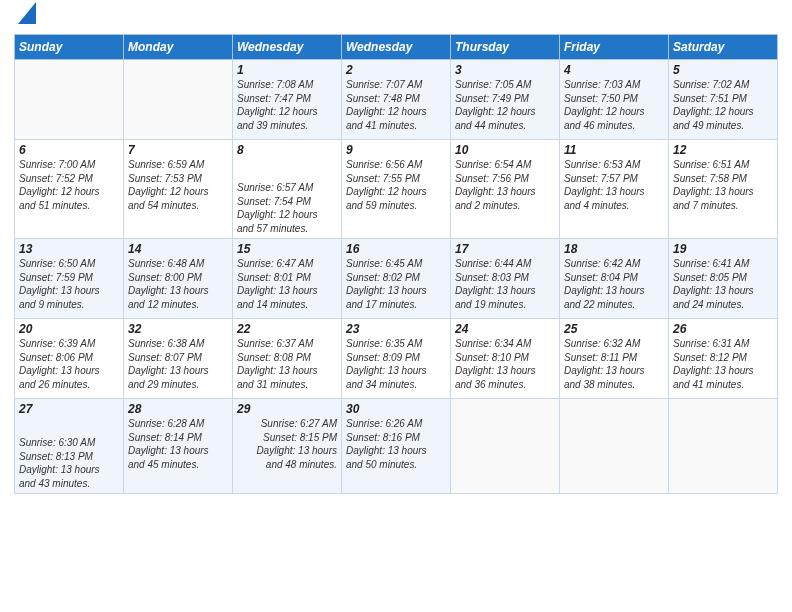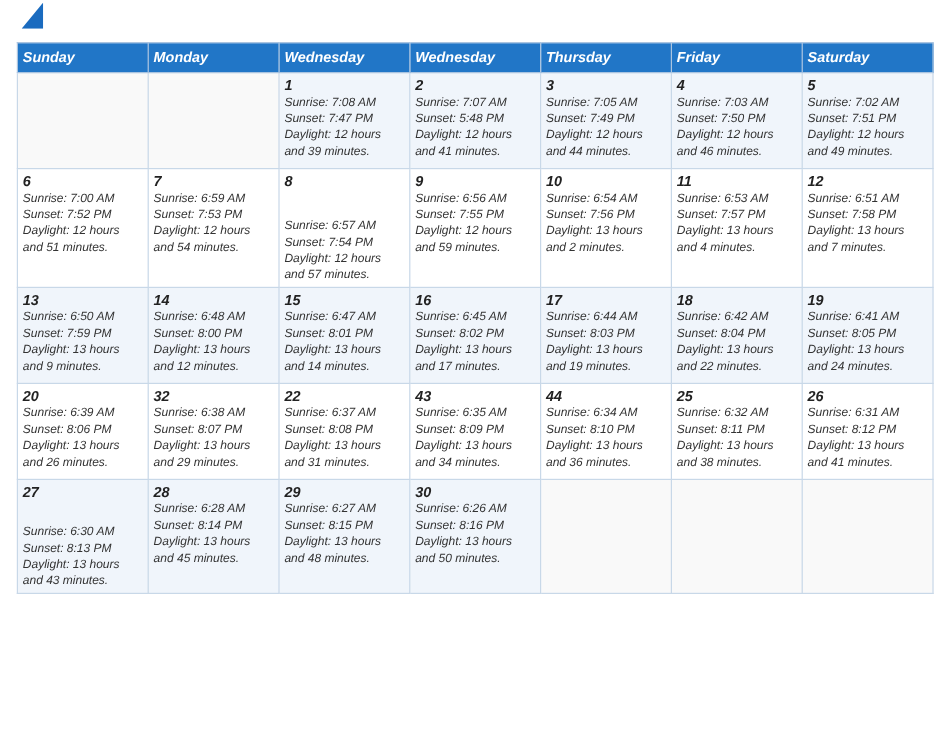--- a/index.html
+++ b/index.html
@@ -133,21 +133,21 @@
           <td>
             <span class="day-number">1</span>
             <div class="day-info" style="white-space: pre-line;">Sunrise: 7:08 AM
 Sunset: 7:47 PM
 Daylight: 12 hours
 and 39 minutes.</div>
           </td>
           <td>
             <span class="day-number">2</span>
             <div class="day-info" style="white-space: pre-line;">Sunrise: 7:07 AM
-Sunset: 5:48 PM
+Sunset: 7:48 PM
 Daylight: 12 hours
 and 41 minutes.</div>
           </td>
           <td>
             <span class="day-number">3</span>
             <div class="day-info" style="white-space: pre-line;">Sunrise: 7:05 AM
 Sunset: 7:49 PM
 Daylight: 12 hours
 and 44 minutes.</div>
           </td>
@@ -284,28 +284,28 @@
 and 29 minutes.</div>
           </td>
           <td>
             <span class="day-number">22</span>
             <div class="day-info" style="white-space: pre-line;">Sunrise: 6:37 AM
 Sunset: 8:08 PM
 Daylight: 13 hours
 and 31 minutes.</div>
           </td>
           <td>
-            <span class="day-number">43</span>
+            <span class="day-number">23</span>
             <div class="day-info" style="white-space: pre-line;">Sunrise: 6:35 AM
 Sunset: 8:09 PM
 Daylight: 13 hours
 and 34 minutes.</div>
           </td>
           <td>
-            <span class="day-number">44</span>
+            <span class="day-number">24</span>
             <div class="day-info" style="white-space: pre-line;">Sunrise: 6:34 AM
 Sunset: 8:10 PM
 Daylight: 13 hours
 and 36 minutes.</div>
           </td>
           <td>
             <span class="day-number">25</span>
             <div class="day-info" style="white-space: pre-line;">Sunrise: 6:32 AM
 Sunset: 8:11 PM
 Daylight: 13 hours
@@ -329,21 +329,21 @@
           </td>
           <td>
             <span class="day-number">28</span>
             <div class="day-info" style="white-space: pre-line;">Sunrise: 6:28 AM
 Sunset: 8:14 PM
 Daylight: 13 hours
 and 45 minutes.</div>
           </td>
           <td>
             <span class="day-number">29</span>
-            <div class="day-info" style="white-space: pre-line;">Sunrise: 6:27 AM
+            <div class="day-info" style="white-space: pre-line; text-align: right;">Sunrise: 6:27 AM
 Sunset: 8:15 PM
 Daylight: 13 hours
 and 48 minutes.</div>
           </td>
           <td>
             <span class="day-number">30</span>
             <div class="day-info" style="white-space: pre-line;">Sunrise: 6:26 AM
 Sunset: 8:16 PM
 Daylight: 13 hours
 and 50 minutes.</div>

